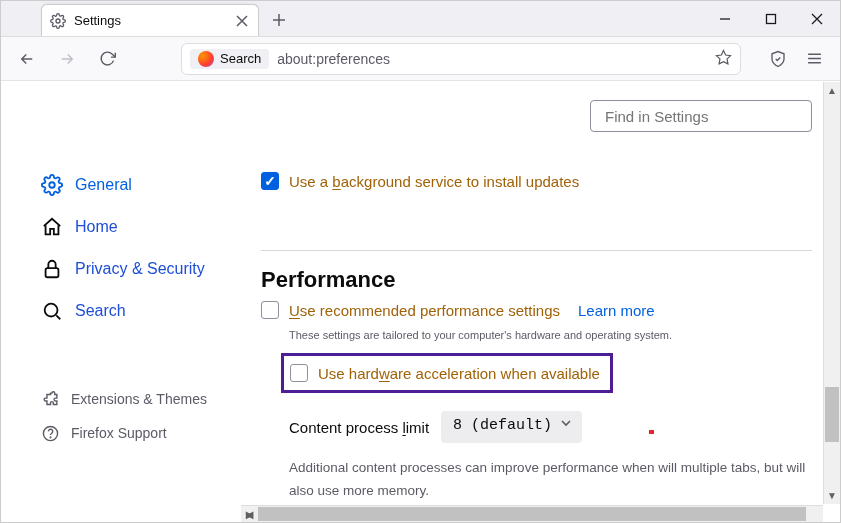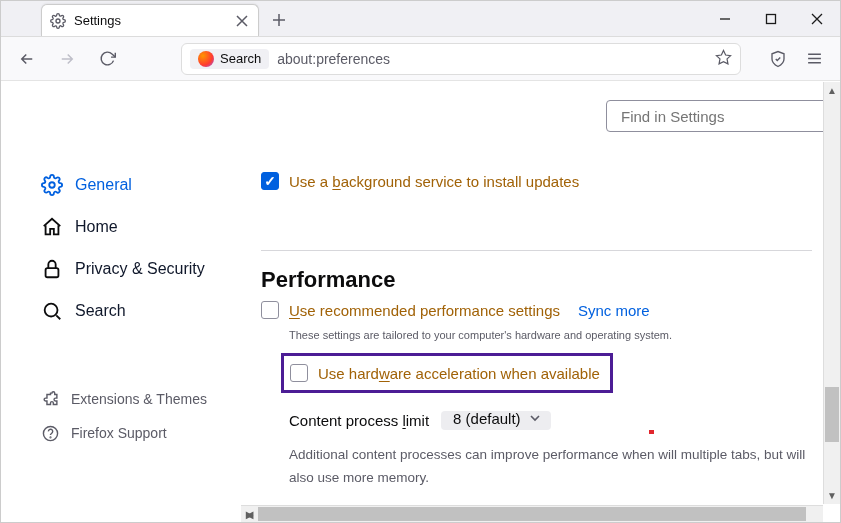--- a/index.html
+++ b/index.html
@@ -108,21 +108,21 @@
     display:flex;
     overflow:hidden;
   }
   .content-scroll {
     flex:1;
     overflow:hidden;
     position:relative;
   }
   
   .search-row {
-    position:absolute; top:18px; right:12px;
+    position:absolute; top:18px; right:28px;
   }
   .search-box {
     width: 222px; height:32px;
     border:1px solid #8f8f9d;
     border-radius:4px;
     display:flex; align-items:center;
     padding:0 8px; gap:6px;
     background:#fff;
   }
   .search-box input {
@@ -132,21 +132,21 @@
   
   .sidebar {
     width: 230px;
     padding-top: 82px;
     padding-left: 34px;
   }
   .side-item {
     display:flex; align-items:center; gap:12px;
     height: 42px;
     font-size: 16px;
-    color:#0f172a;
+    color:#1d4ed8;
     padding: 0 6px;
     border-radius:4px;
   }
   .side-item.active { color:#0060df; }
   .side-item .icon { width:22px; height:22px; display:flex; align-items:center; justify-content:center; }
   .side-item.active .icon svg { stroke:#0060df; fill:none; }
   .side-group2 { margin-top: 50px; }
   .side-item.small { font-size:14px; height:34px; color:#5b5b66; }
   .side-item.small .icon { width:18px; height:18px; }
   
@@ -170,23 +170,24 @@
     padding: 8px 10px 8px 6px;
     display:inline-flex;
     margin-left: 20px;
     margin-top: 12px;
   }
   .learn-link { color:#0060df; margin-left:8px; font-size:15px; }
   .select-row { margin-left:28px; margin-top:18px; display:flex; align-items:center; gap:12px; }
   .select-label { font-size:15px; }
   .select-box {
     background:#ededf0; border:none; border-radius:4px;
-    height:19px; padding:0 30px 4px 12px;
+    height:32px; padding:0 30px 4px 12px;
     font-size:15px; display:flex; align-items:center; gap:16px;
     position:relative;
+    font-family:Liberation Mono, monospace;
   }
   .select-box .chev { position:absolute; right:10px; }
   .footnote { font-size:13.5px; color:#5b5b66; margin-left:28px; margin-top:14px; line-height:1.7; max-width:540px; }
   
   .vscroll {
     position:absolute; right:0; top:81px; bottom:18px; width:17px;
     background:#f0f0f0; border-left:1px solid #ddd;
   }
   .vthumb { position:absolute; left:1px; right:1px; background:#c1c1c1; }
   .scroll-arrow { position:absolute; left:0; right:0; height:17px; display:flex; align-items:center; justify-content:center; color:#606060; font-size:10px; }
@@ -366,21 +367,21 @@
         <span class="label-text">Use a <span class="u">b</span>ackground service to install updates</span>
       </div>
 
       <hr class="divider">
 
       <h2 class="section">Performance</h2>
 
       <div class="row">
         <span class="checkbox"></span>
         <span class="label-text"><span class="u">U</span>se recommended performance settings</span>
-        <a class="learn-link">Sync more</a>
+        <a class="learn-link">Learn more</a>
       </div>
 
       <div class="helper">These settings are tailored to your computer's hardware and operating system.</div>
 
       <div class="highlight-box">
         <div class="row">
           <span class="checkbox"></span>
           <span class="label-text">Use hard<span class="u">w</span>are acceleration when available</span>
         </div>
       </div>

